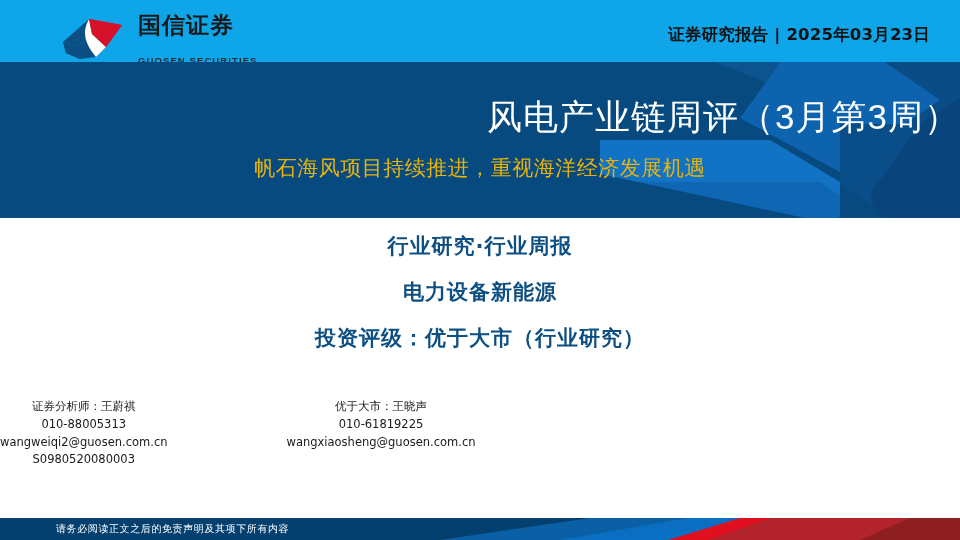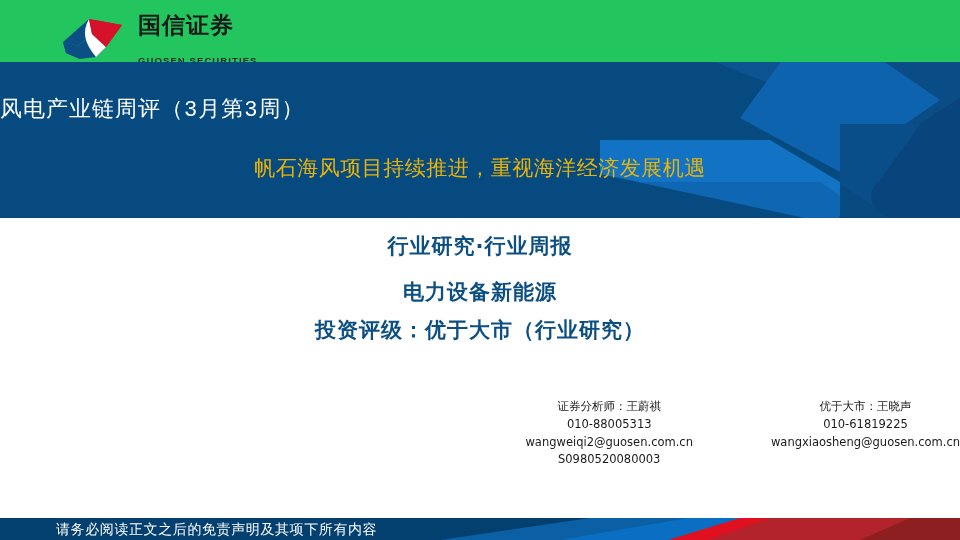--- a/index.html
+++ b/index.html
@@ -22,21 +22,21 @@
     height: 540px;
     background: #ffffff;
   }
 
   
   .header {
     position: absolute;
     top: 0; left: 0;
     width: 960px;
     height: 62px;
-    background: #22c55e;
+    background: #0ea5e9;
   }
   .logo-block {
     position: absolute;
     left: 56px;
     top: 12px;
     display: flex;
     align-items: center;
     gap: 10px;
   }
   .logo-mark {
@@ -89,23 +89,23 @@
   .banner-art {
     position: absolute;
     top: 0; right: 0;
     width: 420px;
     height: 156px;
   }
   .banner-title {
     position: absolute;
     left: 0; right: 0;
     top: 32px;
-    text-align: left;
-    font-family: Liberation Mono, monospace;
-    font-size: 22px;
+    text-align: right;
+    font-family: Liberation Sans, sans-serif;
+    font-size: 35px;
     font-weight: 400;
     color: #ffffff;
     letter-spacing: 1px;
     z-index: 3;
   }
   .banner-subtitle {
     position: absolute;
     left: 0; right: 0;
     top: 92px;
     text-align: center;
@@ -131,31 +131,30 @@
     left: 0; right: 0;
     text-align: center;
   }
   .meta-line {
     font-family: "DejaVu Sans", "Liberation Sans", sans-serif;
     font-weight: 700;
     color: #0d4F82;
     letter-spacing: 1px;
   }
   .meta-line.l1 { font-size: 21px; margin-bottom: 18px; }
-  .meta-line.l2 { font-size: 21px; margin-bottom: 10px; }
+  .meta-line.l2 { font-size: 21px; margin-bottom: 18px; }
   .meta-line.l3 { font-size: 21px; }
 
   .analysts {
     position: absolute;
     top: 180px;
     left: 0; right: 0;
     display: flex;
-    justify-content: flex-end;
-    gap: 78px;
-    padding-left: 28px;
+    justify-content: flex-start;
+    gap: 119px;
   }
   .analyst {
     text-align: center;
     font-family: "DejaVu Sans", "Liberation Sans", sans-serif;
     font-size: 11.5px;
     color: #1a1a1a;
     line-height: 1.55;
   }
   .analyst .an-row { white-space: nowrap; }
 
@@ -174,21 +173,21 @@
     width: 520px;
     height: 22px;
   }
   .footer-text {
     position: absolute;
     left: 56px;
     top: 0;
     height: 22px;
     line-height: 22px;
     font-family: "DejaVu Sans", "Liberation Sans", sans-serif;
-    font-size: 14px;
+    font-size: 10px;
     color: #ffffff;
     letter-spacing: 0.6px;
     z-index: 3;
   }
 </style>
 </head>
 <body>
 
 <div class="page">
 
@@ -202,20 +201,21 @@
         <path d="M33 2 C 26 14, 28 26, 40 40 L50 30 L36 17 Z" fill="#ffffff"></path>
         <path d="M33 2 L66 8 L50 30 L36 17 Z" fill="#D6122B"></path>
         <path d="M7 25 L22 29 L24 42 L10 36 Z" fill="#0B4F85"></path>
       </svg>
       <div class="logo-text-wrap">
         <div class="logo-cn">国信证券</div>
         <div class="logo-en">GUOSEN SECURITIES</div>
       </div>
     </div>
 
+    <div class="header-right">证券研究报告 | 2025年03月23日</div>
   </div>
 
   <div class="banner">
 
     <svg class="banner-art" viewBox="0 0 420 156" preserveAspectRatio="none">
       <rect x="0" y="0" width="420" height="156" fill="#064A80"></rect>
       <path d="M150 -10 L300 -10 L420 60 L420 130 L240 26 Z" fill="#0C5490"></path>
       <path d="M248 -10 L420 -10 L420 42 L300 110 L200 56 Z" fill="#0E63AE"></path>
       <path d="M330 -10 L420 -10 L420 120 L352 120 C 330 120, 318 96, 336 82 L400 38 Z" fill="#0A4C86"></path>
       <path d="M60 78 L230 78 L300 120 L300 150 C 300 160, 285 164, 272 156 L60 112 Z" fill="#1273C4"></path>

